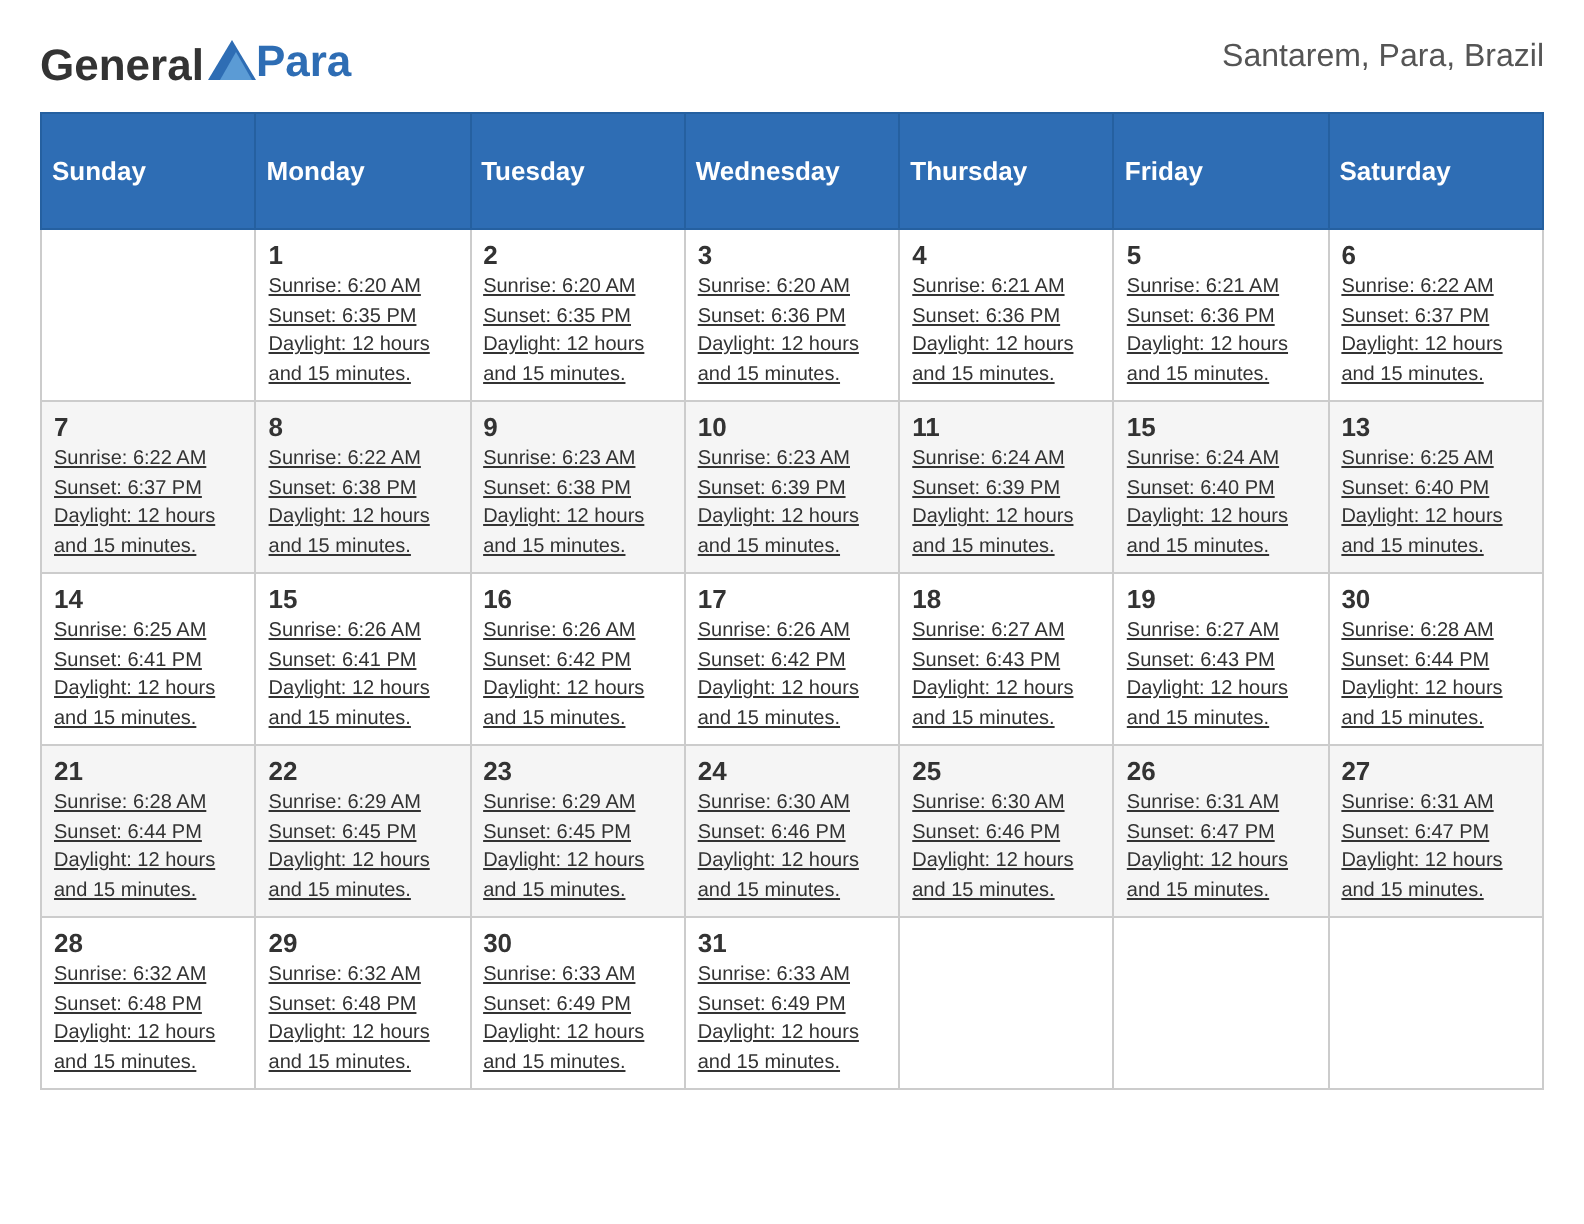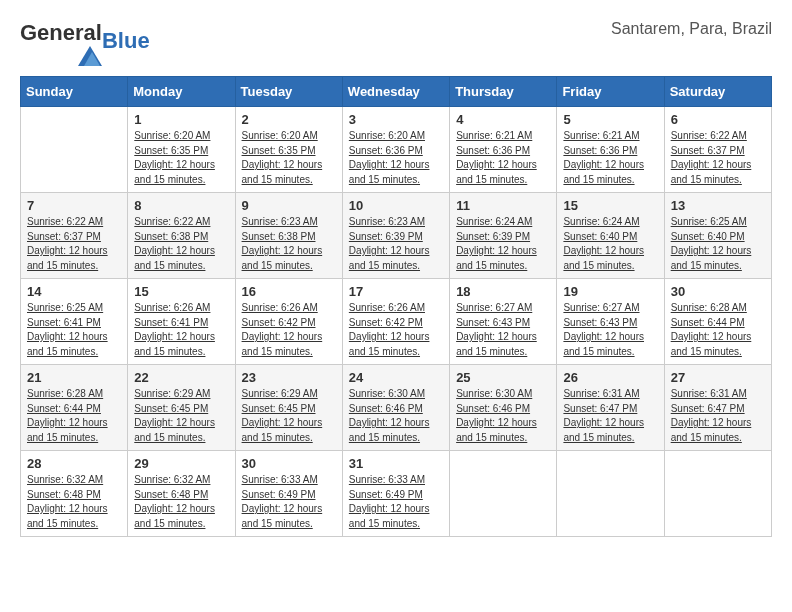--- a/index.html
+++ b/index.html
@@ -51,21 +51,21 @@
     .calendar {
       width: 100%;
       border-collapse: collapse;
       border: 1px solid #ccc;
     }
     .calendar th {
       background: #2e6db4;
       color: #fff;
       font-size: 13px;
       font-weight: bold;
-      padding: 7px 5px;
+      padding: 21px 5px;
       text-align: left;
       border: 1px solid #2560a0;
     }
     .calendar td {
       vertical-align: top;
       border: 1px solid #ccc;
       padding: 5px 6px;
       width: 107px;
       min-height: 80px;
       font-size: 10.5px;
@@ -90,29 +90,29 @@
     }
     .empty-cell {
       background: #fafafa;
     }
   </style>
 </head>
 <body>
 
 <div class="header">
   <div class="logo">
-    <div style="display:flex;align-items:flex-end;flex-direction:column;">
+    <div style="display:flex;align-items:flex-start;">
       <span class="logo-text-general">General</span>
       <svg class="logo-icon" viewBox="0 0 24 20" xmlns="http://www.w3.org/2000/svg">
         <polygon points="0,20 12,0 24,20" fill="#2e6db4"></polygon>
         <polygon points="6,20 14,6 22,20" fill="#5b9bd5"></polygon>
       </svg>
     </div>
     <div style="margin-top:-4px;">
-      <span class="logo-text-blue">Blue</span>
+      <span class="logo-text-blue">Para</span>
     </div>
   </div>
   <div class="title-block">
     <div class="location">Santarem, Para, Brazil</div>
   </div>
 </div>
 
 <table class="calendar">
   <thead>
     <tr>

